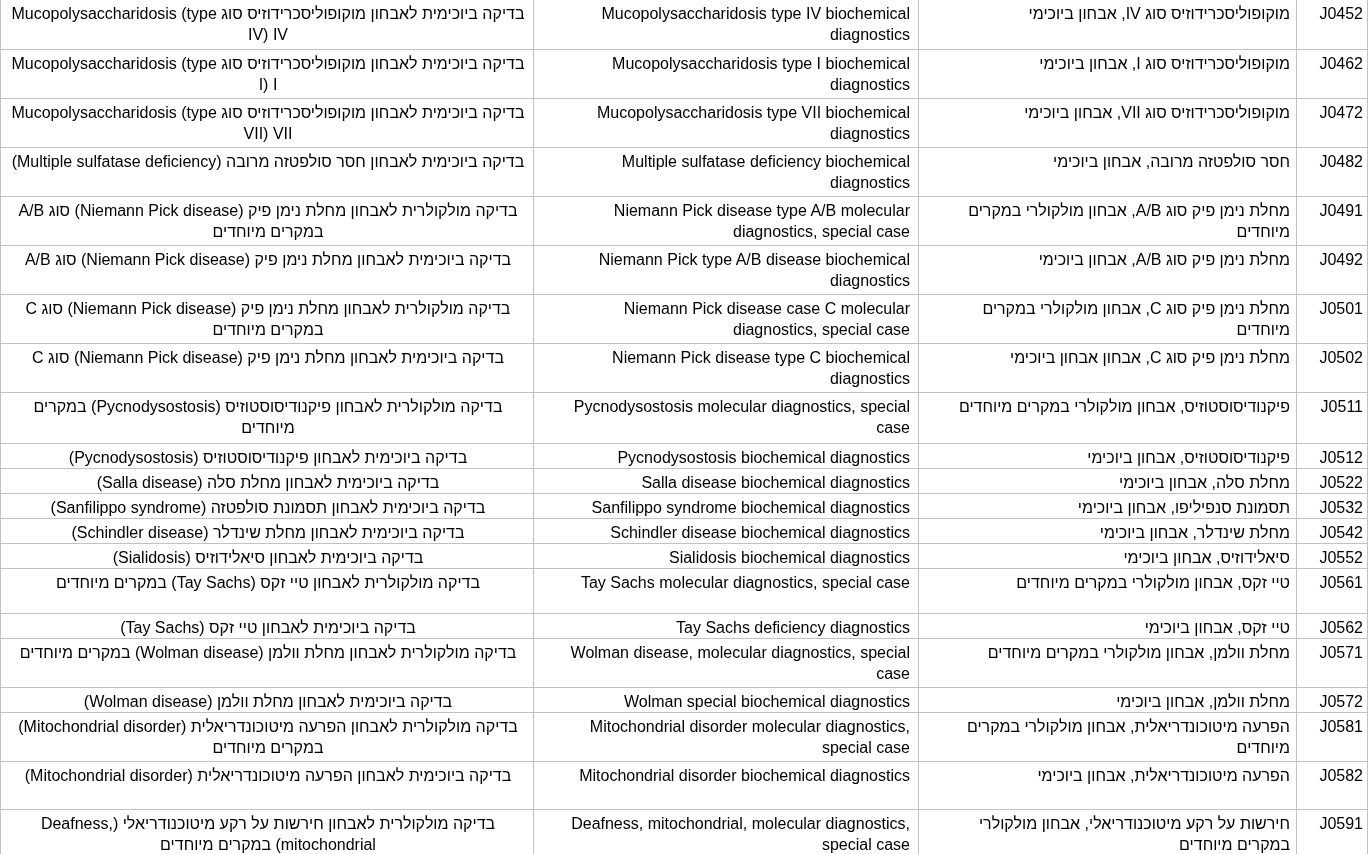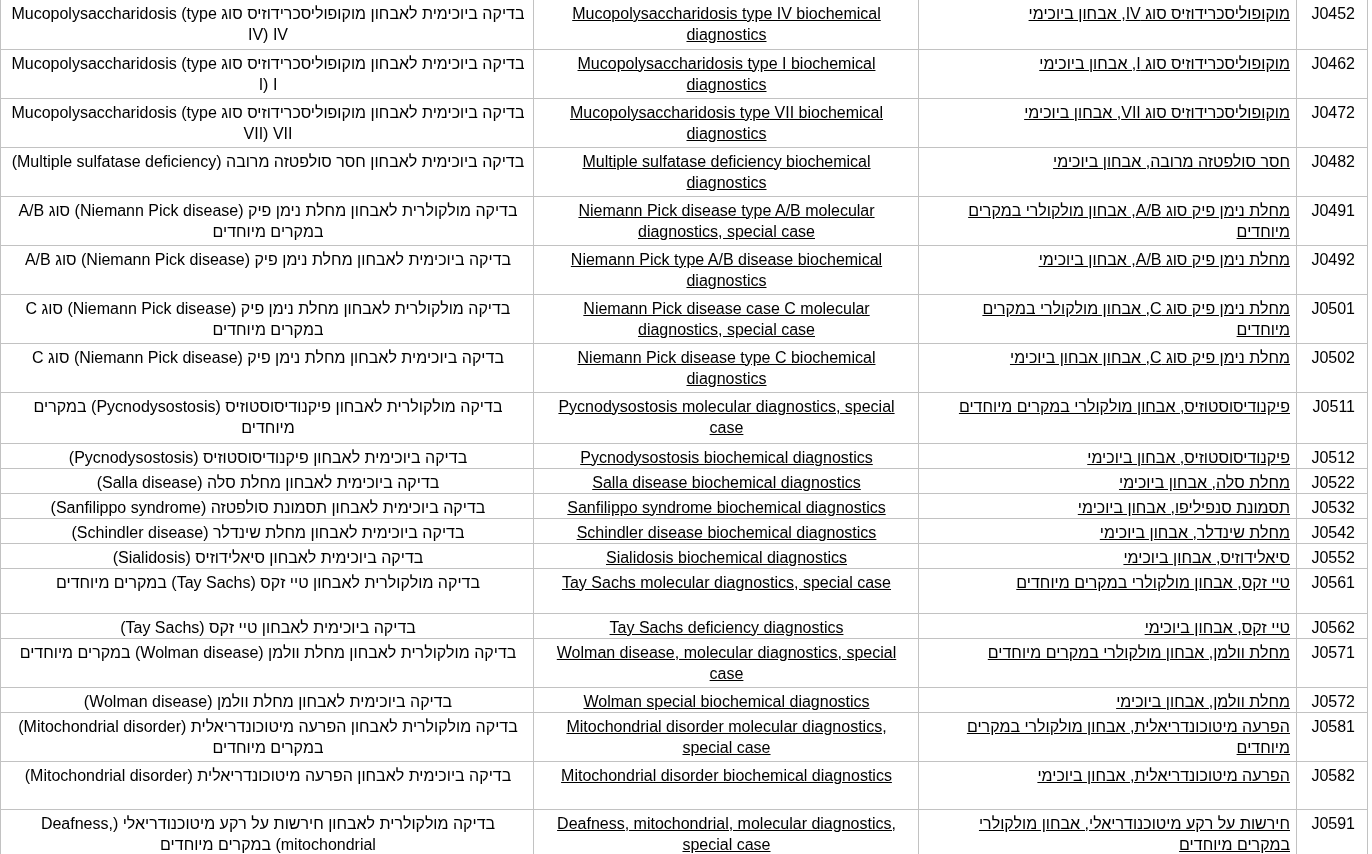--- a/index.html
+++ b/index.html
@@ -29,35 +29,33 @@
   tr:last-child td  { border-bottom: none; }
 
   col.c-code    { width: 71px; }
   col.c-namehe  { width: 378px; }
   col.c-nameen  { width: 385px; }
   col.c-deschе  { width: 533px; }
 
   td.code-cell {
     direction: ltr;
     text-align: right;
-    padding-right: 12px;
+    padding-right: 4px;
     padding-left: 4px;
   }
   td.short-name-he-cell {
     direction: rtl;
     text-align: right;
     padding-left: 10px;
-    text-decoration: underline;
   }
   td.name-en-cell {
     direction: ltr;
-    text-align: center;
+    text-align: right;
     padding-left: 9px;
     padding-right: 8px;
-    text-decoration: underline;
   }
   td.description-he-cell {
     direction: rtl;
     text-align: center;
     padding-left: 8px;
   }
 
   
   tr { height: 49px; }
   tr:nth-child(9)  { height: 51px; }

